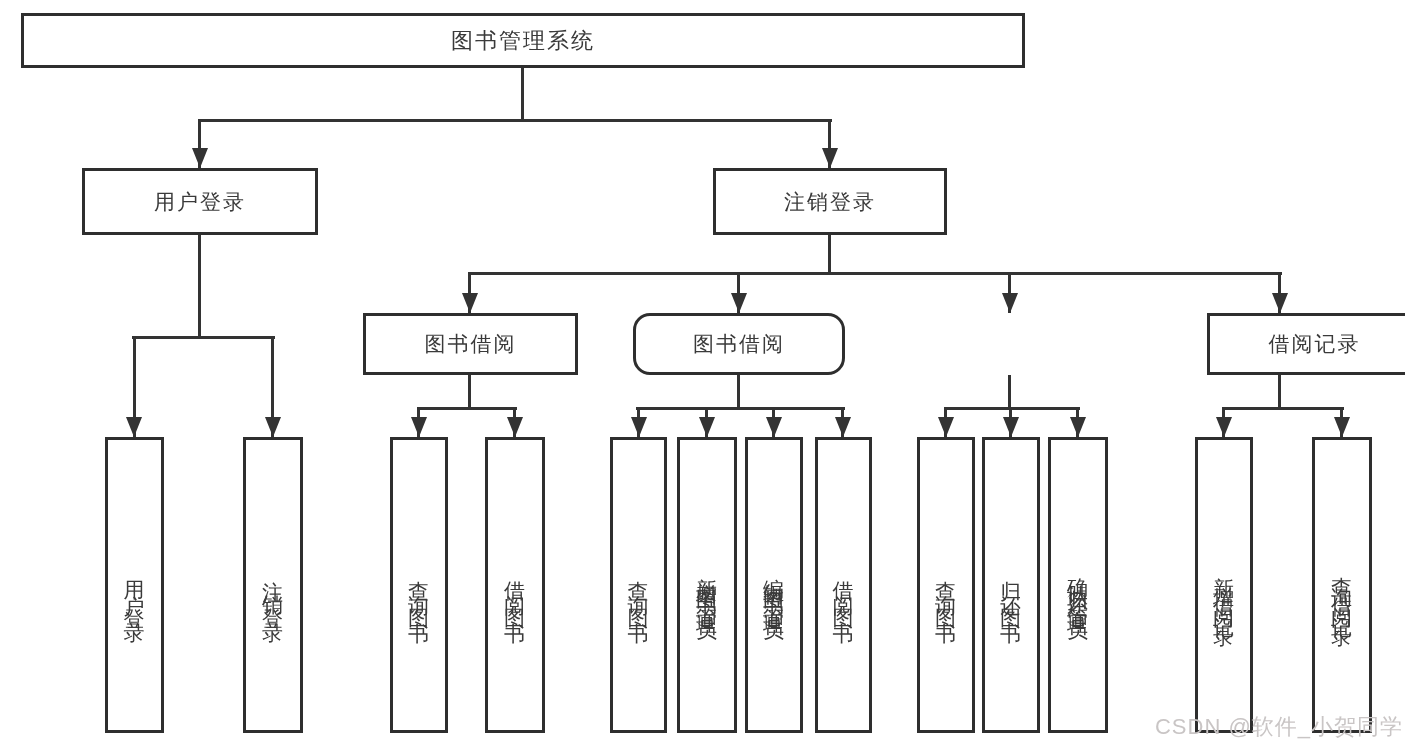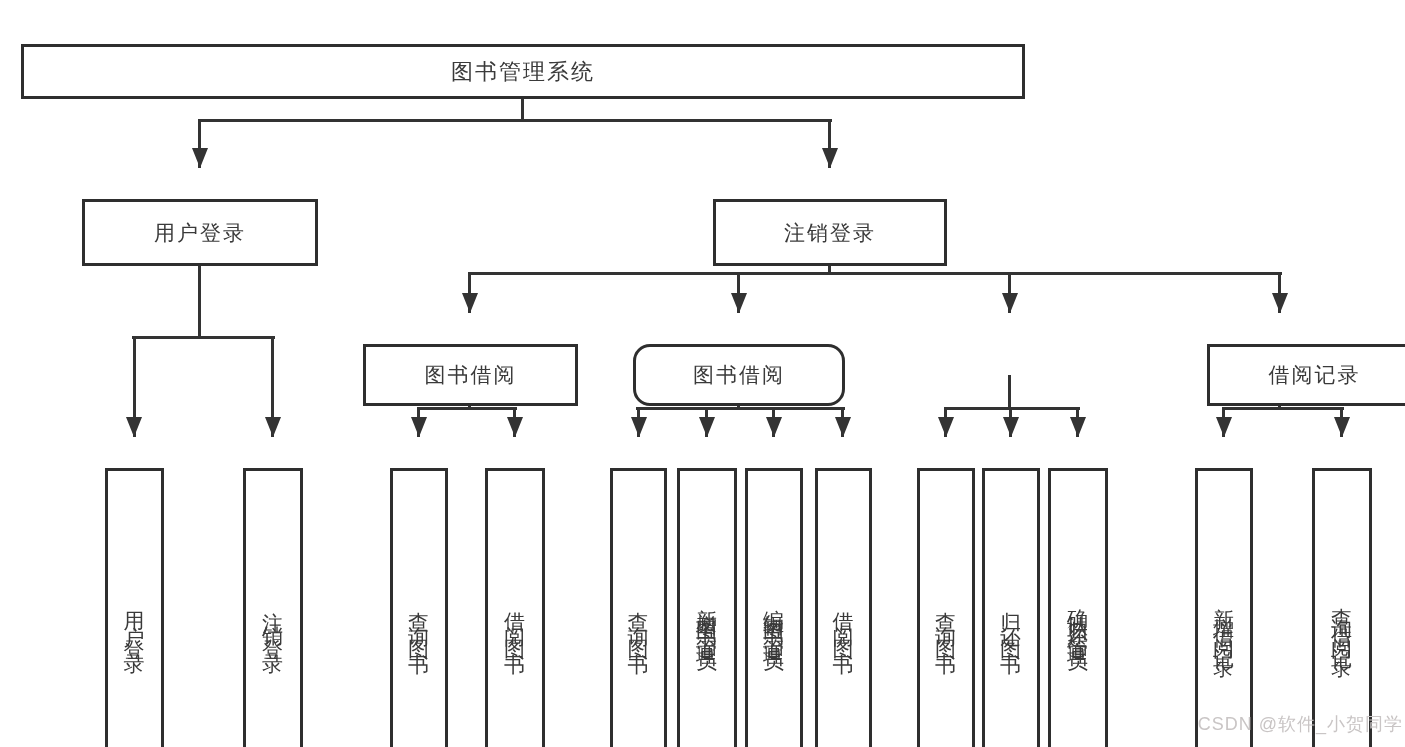--- a/index.html
+++ b/index.html
@@ -15,21 +15,20 @@
   .node {
     position: absolute;
     background: #ffffff;
     border: 3px solid #2e2e2e;
     display: flex;
     align-items: center;
     justify-content: center;
     text-align: center;
     color: #3a3a3a;
     z-index: 2;
-    margin-top: 31px;
   }
   .node.h { font-size: 21px; letter-spacing: 2px; }
   .node.title { font-size: 22px; letter-spacing: 2px; }
   .vtext {
     writing-mode: vertical-lr;
     font-size: 21px;
     line-height: 1;
   }
   .ls14 .vtext { letter-spacing: 14px; text-indent: 14px; }
   .ls10 .vtext { letter-spacing: 10px; text-indent: 10px; }
@@ -44,21 +43,21 @@
     width: 0; height: 0;
     border-left: 8px solid transparent;
     border-right: 8px solid transparent;
     border-top: 20px solid #333333;
     z-index: 1;
   }
   .watermark {
     position: absolute;
     right: 2px;
     top: 712px;
-    font-size: 18px;
+    font-size: 22px;
     color: #c9c5c5;
     letter-spacing: 1px;
     z-index: 3;
     white-space: nowrap;
   }
 </style>
 </head>
 <body>
 
 <div id="stage">

